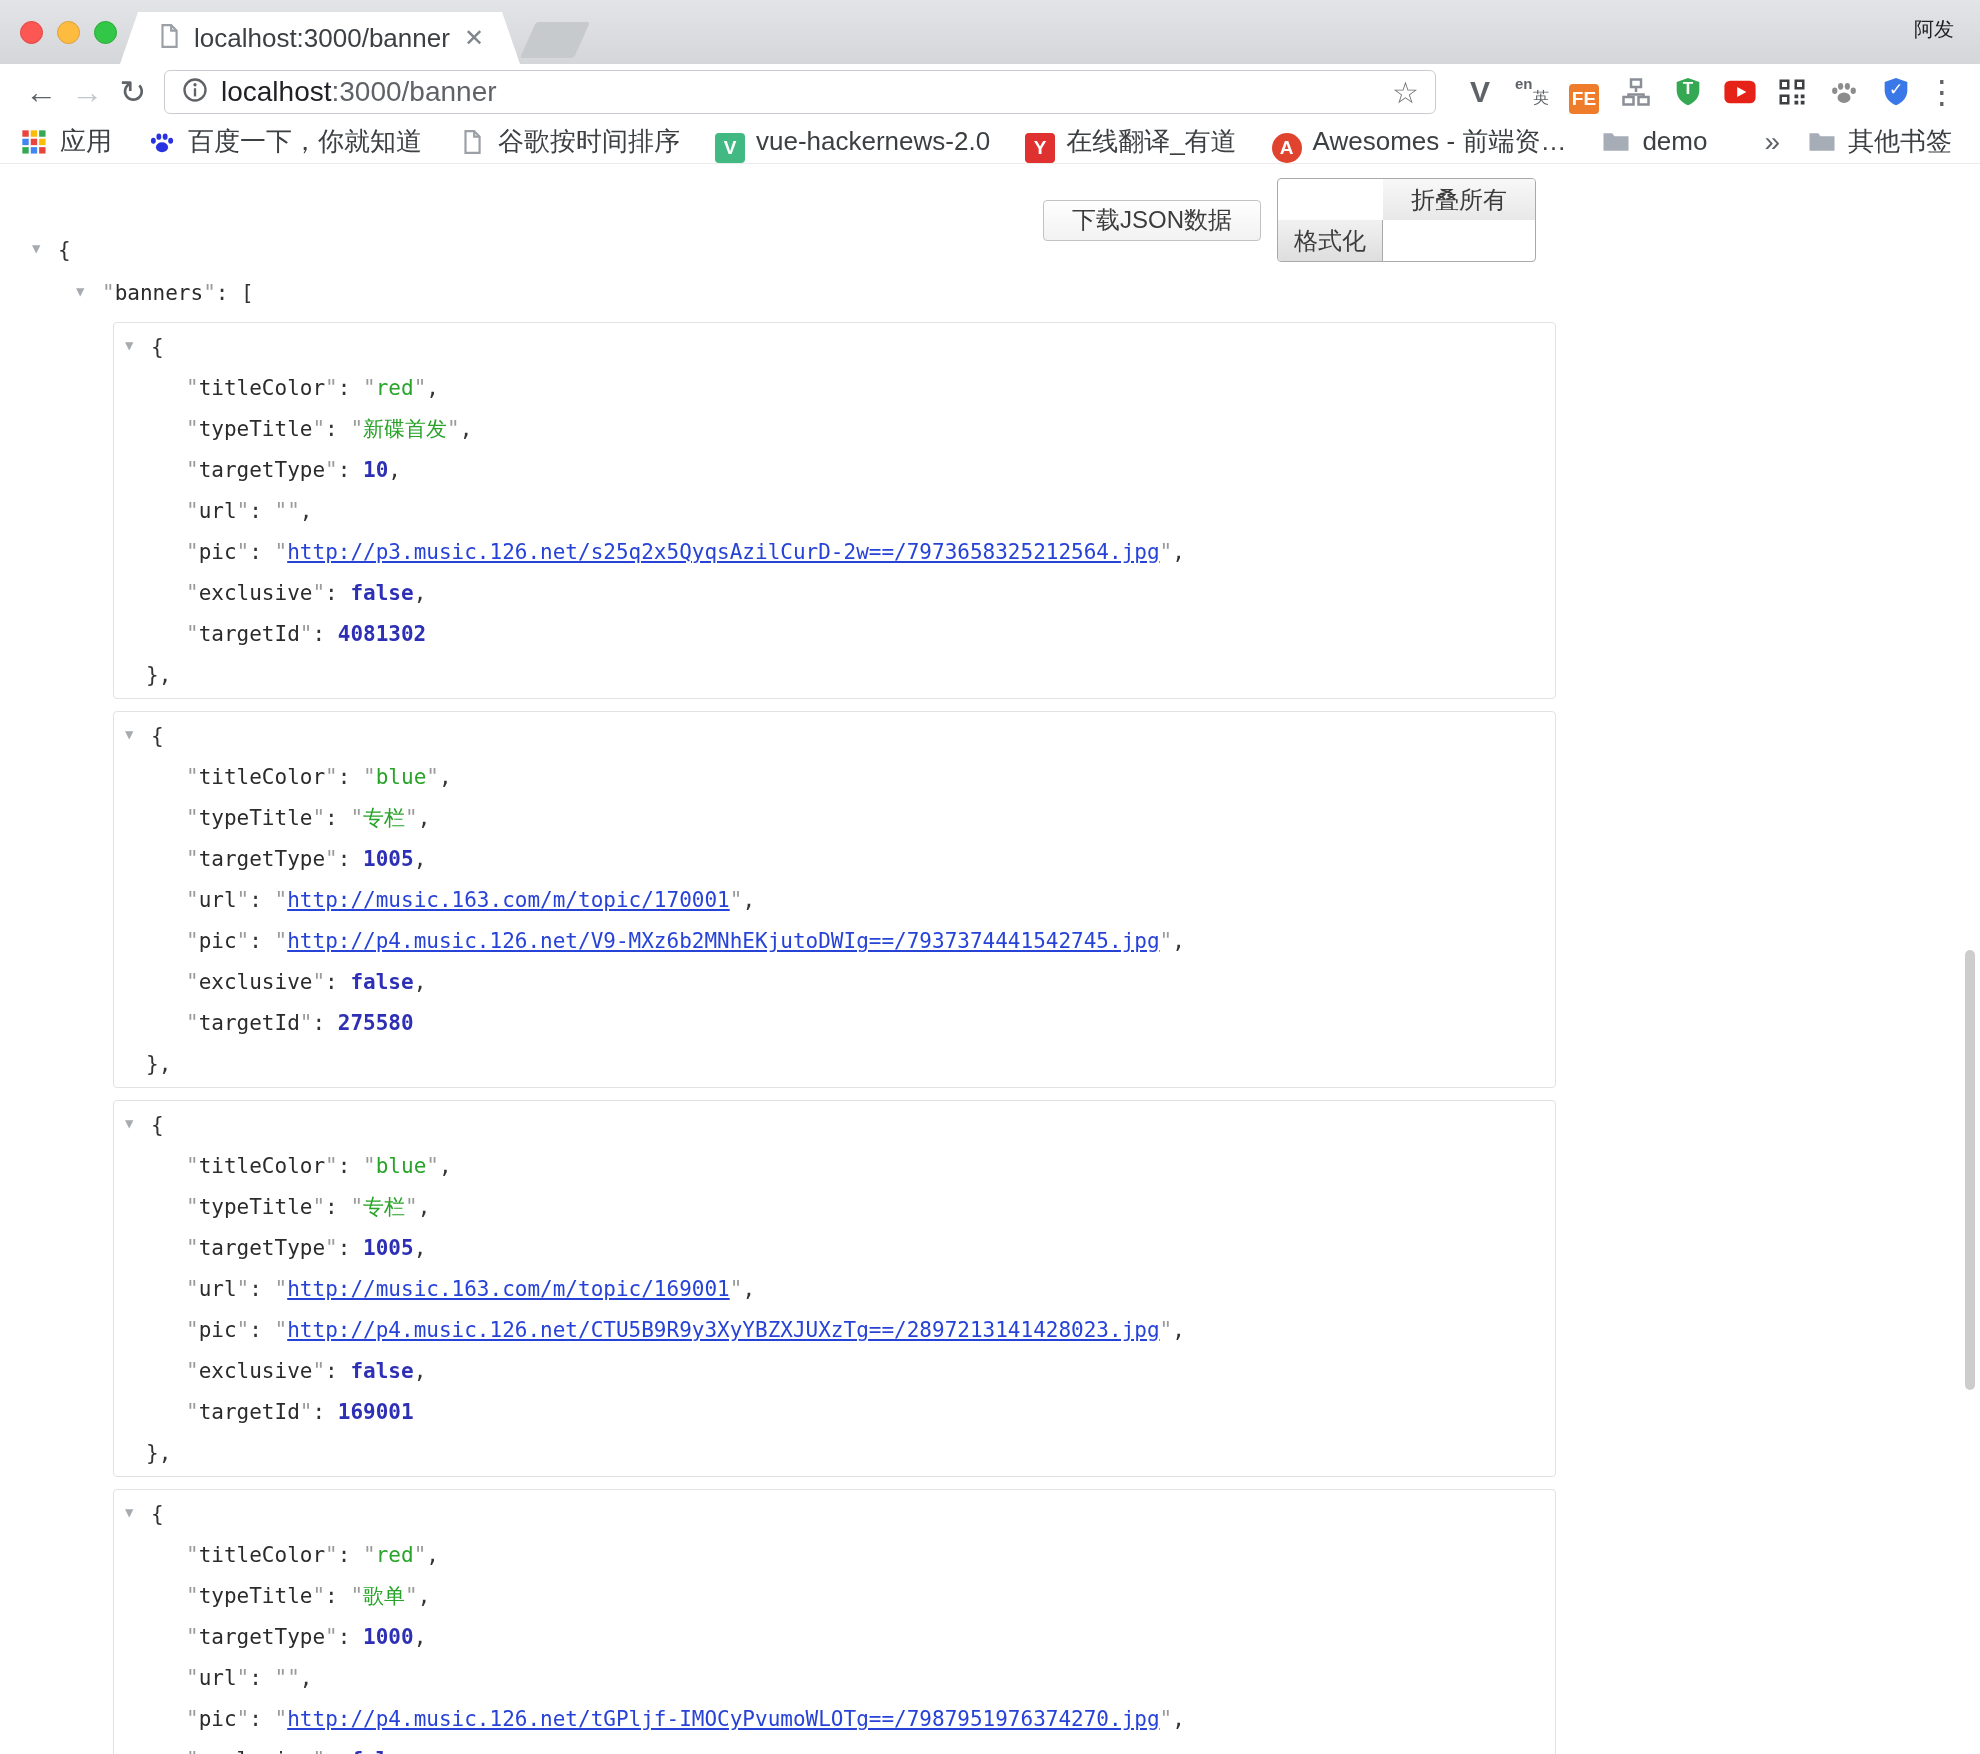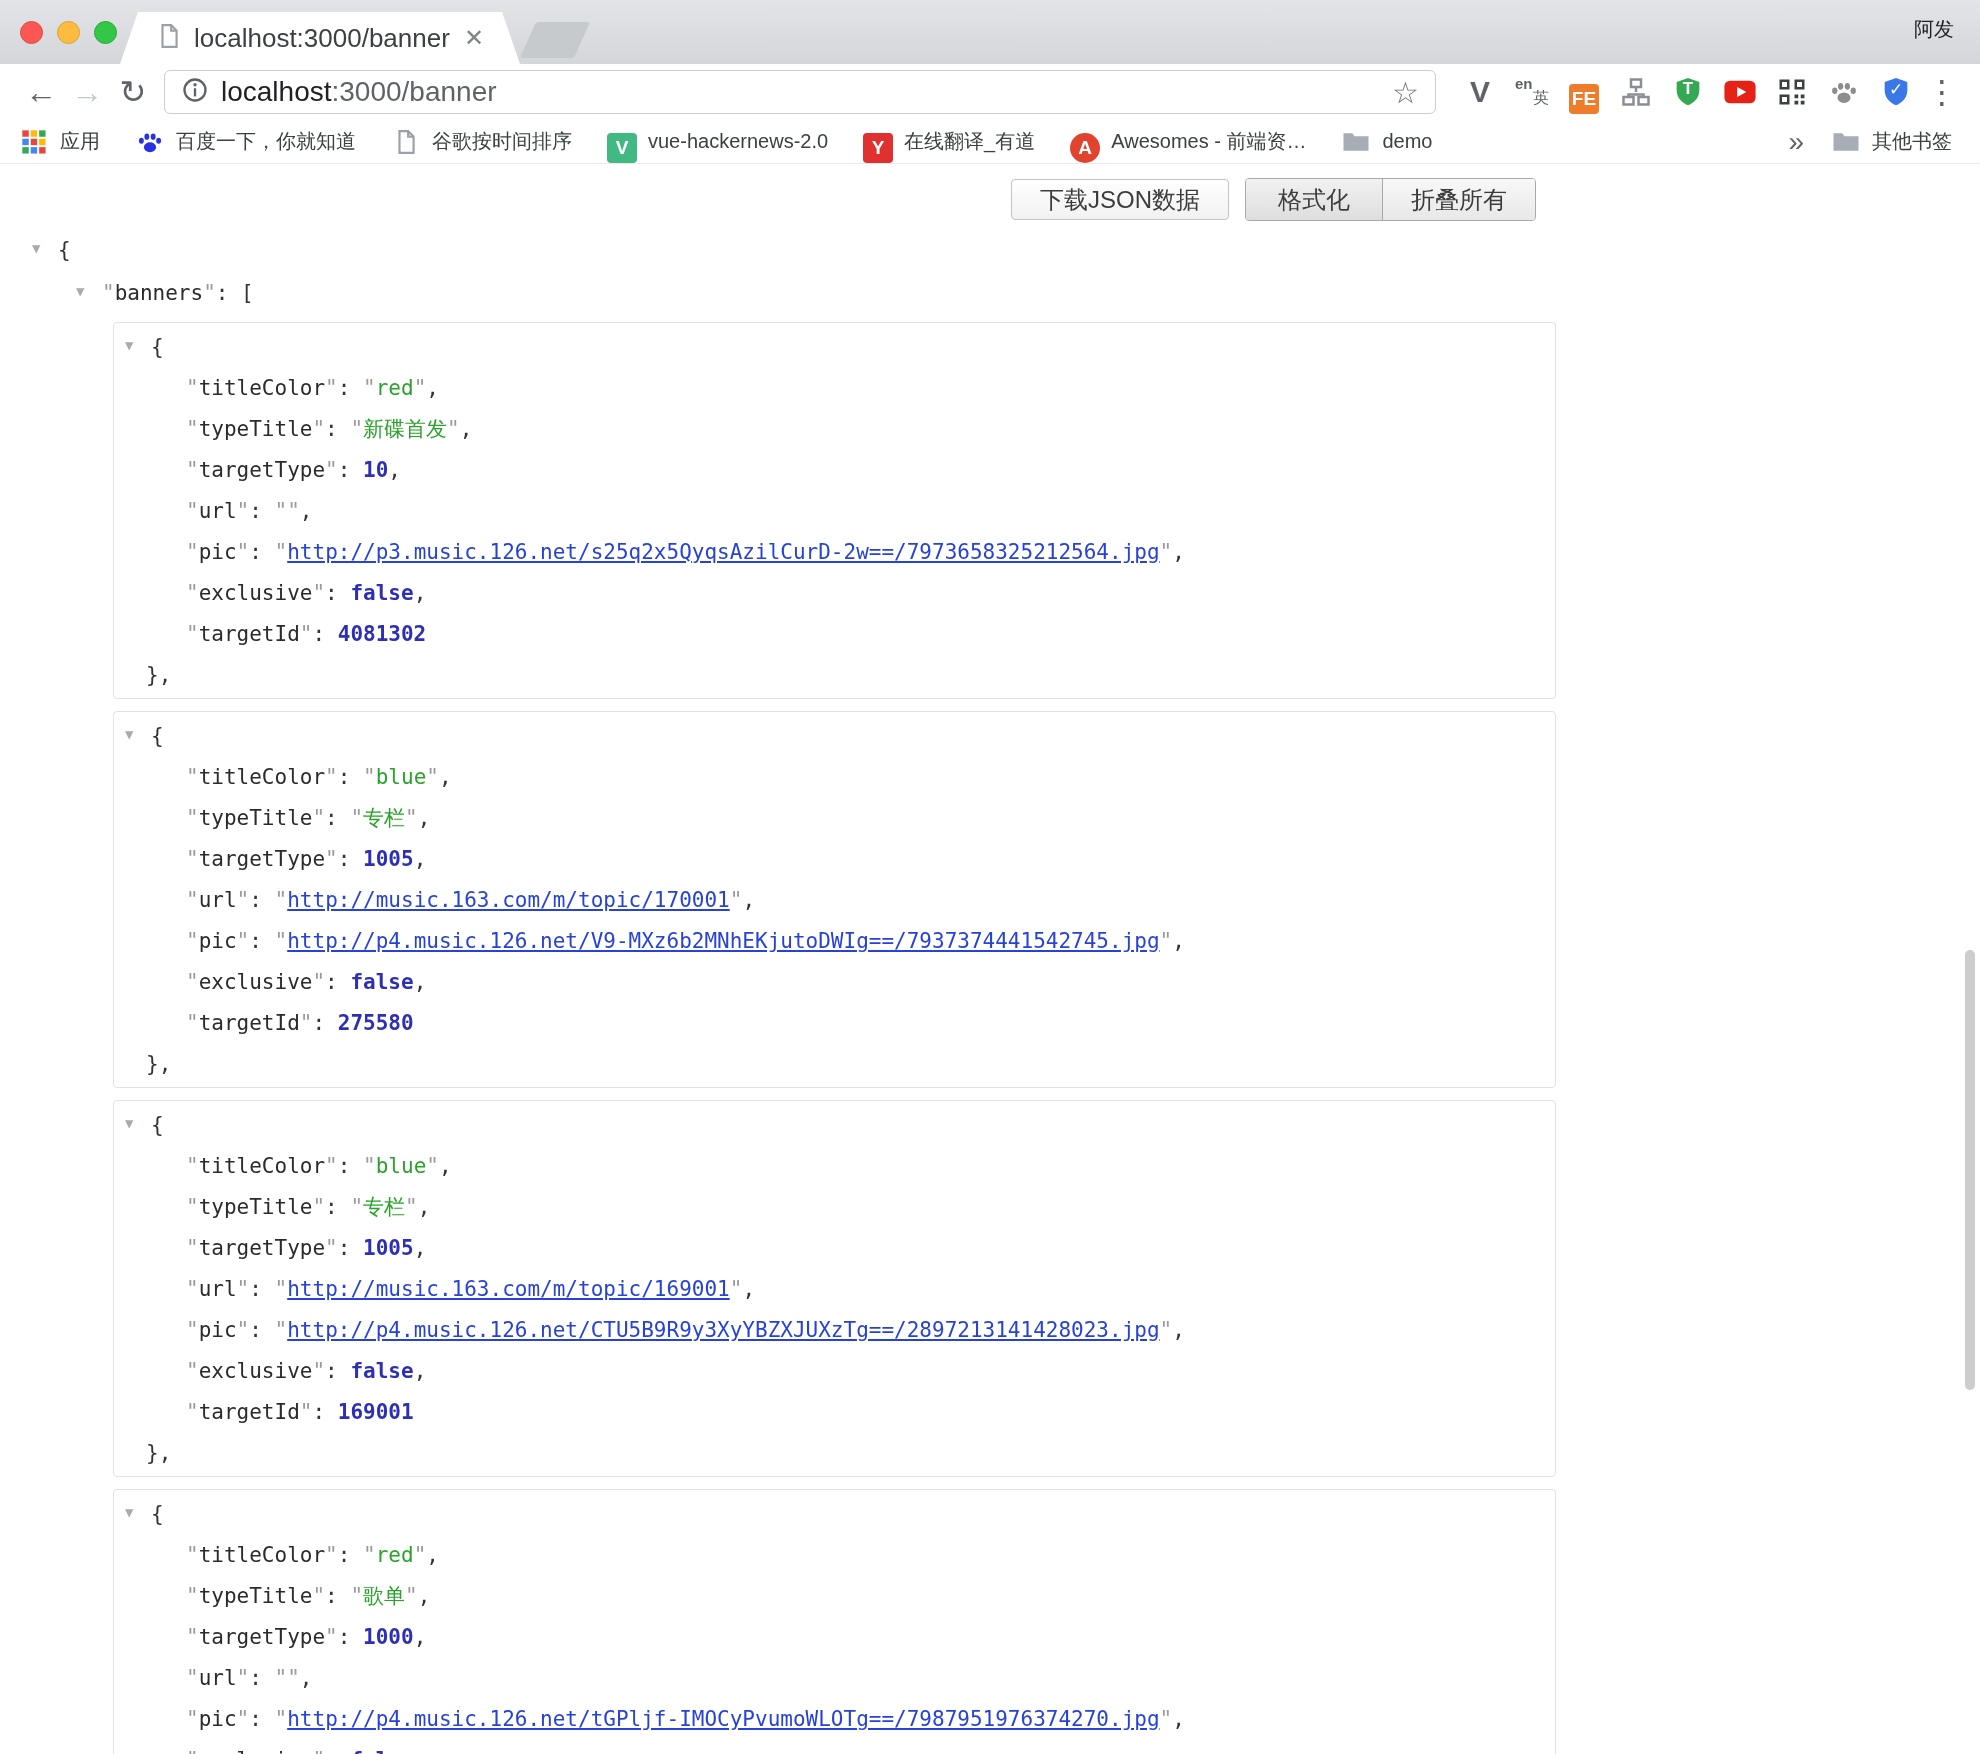--- a/index.html
+++ b/index.html
@@ -47,33 +47,33 @@
   .translate-ic .ying{position:absolute;right:0;bottom:0;font-size:16px;color:#5f6368;}
   .shield-wrap{position:relative;width:32px;height:34px;}
   .shield-wrap .overlay{position:absolute;left:0;top:4px;width:100%;text-align:center;
     color:#fff;font-size:17px;font-weight:bold;}
 
   
   .bmbar{position:absolute;top:120px;left:0;width:100%;height:44px;background:#fff;
     display:flex;align-items:center;padding:0 18px;border-bottom:1px solid #ebebeb;}
   .bm{display:flex;align-items:center;margin-right:34px;cursor:pointer;flex:0 0 auto;}
   .bm-ic{width:32px;height:32px;display:flex;align-items:center;justify-content:center;margin-right:10px;}
-  .bm-label{font-size:20px;color:#3c4043;white-space:nowrap;}
+  .bm-label{font-size:26px;color:#3c4043;white-space:nowrap;}
   .bm-spacer{flex:1;min-width:10px;}
   .bm-chevron{font-size:28px;color:#5f6368;margin-right:26px;cursor:pointer;}
 
   
   .page{position:absolute;top:164px;left:0;width:100%;height:1590px;background:#fff;overflow:hidden;}
   .toolbar{position:absolute;top:14px;right:444px;display:flex;align-items:center;}
   .btn{height:41px;font-size:24px;color:#3c3c3c;display:flex;align-items:center;
     justify-content:center;cursor:pointer;white-space:nowrap;}
   .btn-download{padding:0 28px;background:linear-gradient(#fefefe,#f2f2f2);
     border:1px solid #c3c3c3;border-radius:4px;margin-right:16px;}
   .btn-group{display:flex;border:1px solid #a9a9a9;border-radius:4px;overflow:hidden;}
-  .btn-format{padding:0 32px;border-right:1px solid #a9a9a9;background:linear-gradient(#f1f1f1,#dedede);}
+  .btn-format{padding:0 16px;border-right:1px solid #a9a9a9;background:linear-gradient(#f1f1f1,#dedede);margin-top:41px;}
   .btn-collapse{padding:0 28px;background:linear-gradient(#f8f8f8,#e8e8e8);}
 
   
   .jtree{position:absolute;top:64px;left:32px;right:0;
     font-family:"DejaVu Sans Mono","Liberation Mono",monospace;
     font-size:21px;line-height:41px;color:#333;}
   .jline{white-space:nowrap;}
   .tri{display:inline-block;width:26px;font-size:14px;color:#a6abb0;vertical-align:4px;cursor:pointer;}
   .pad44{padding-left:44px;}
   .obox{margin:8px 0 12px 81px;width:1443px;border:1px solid #e2e2e2;border-radius:4px;

